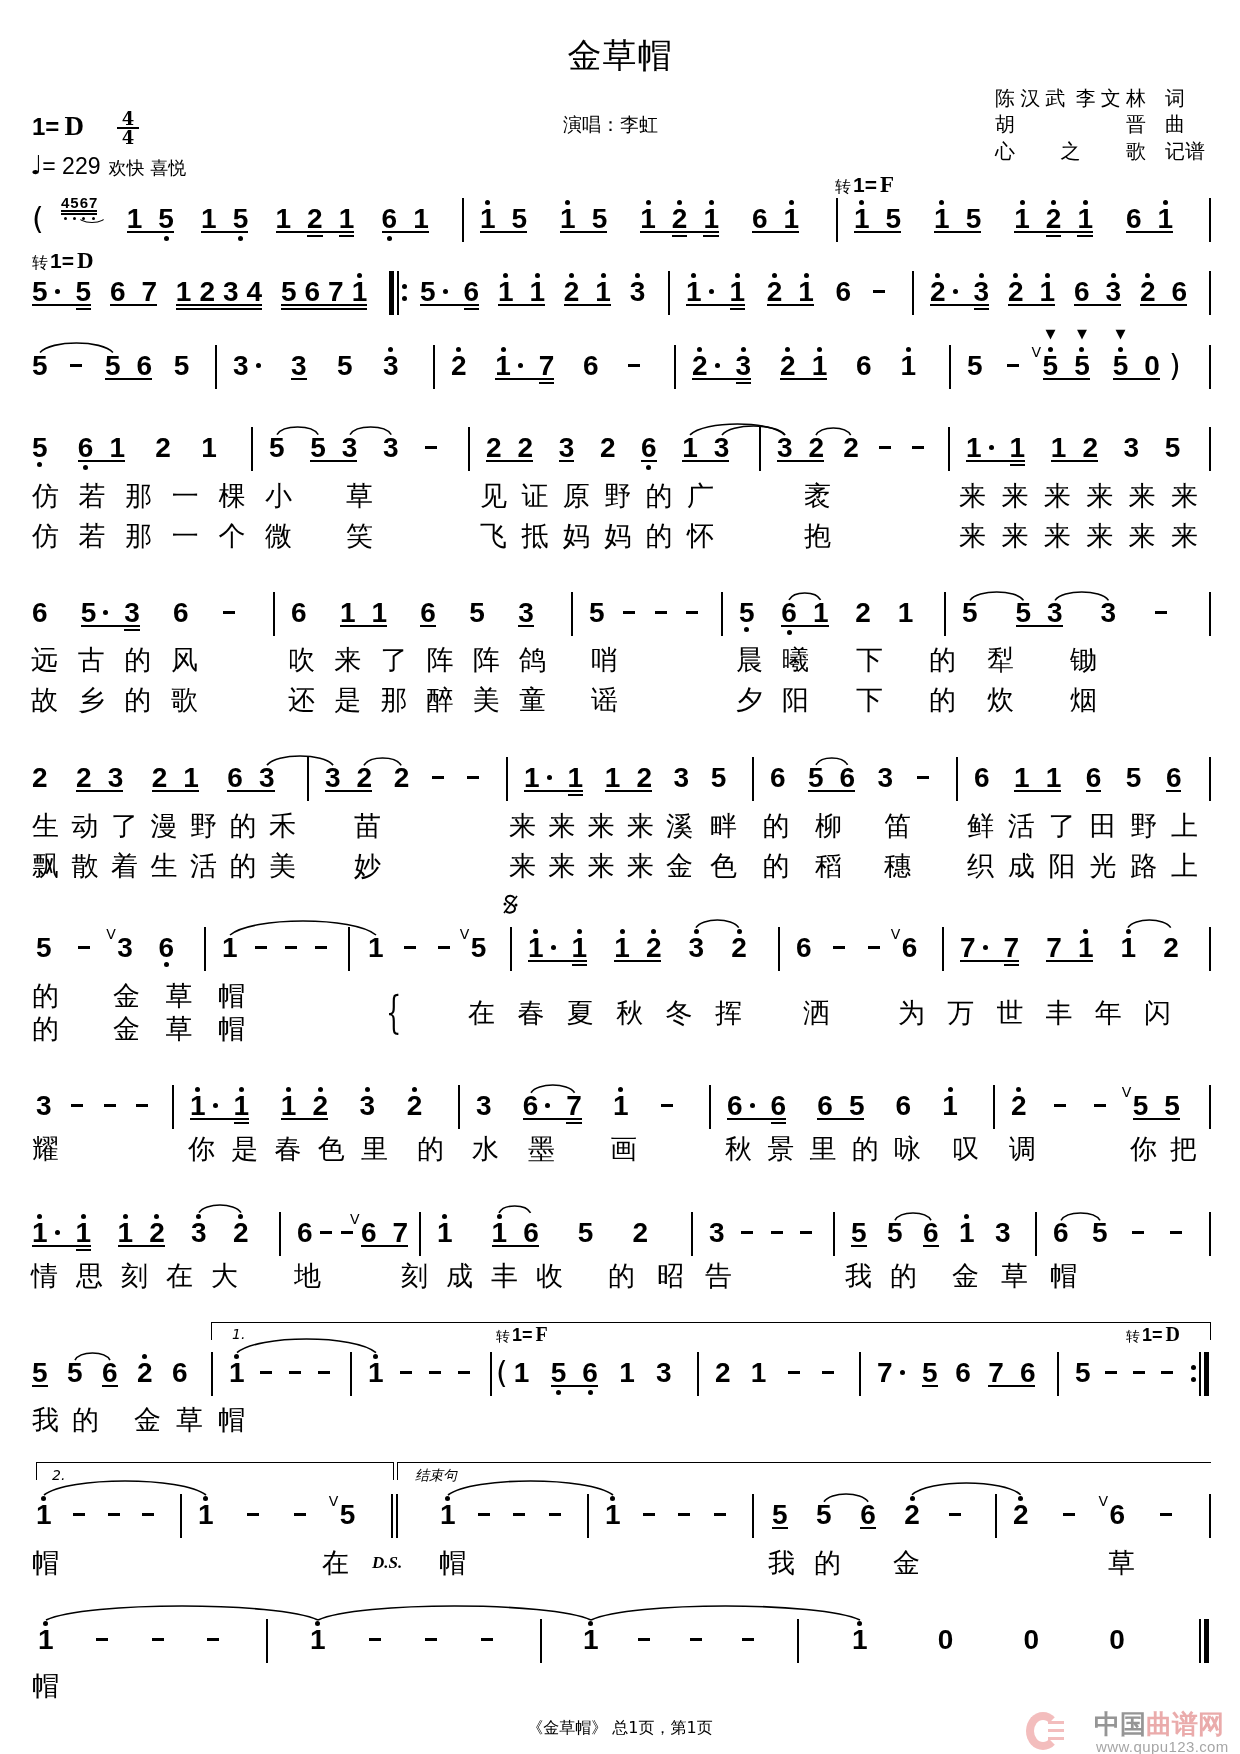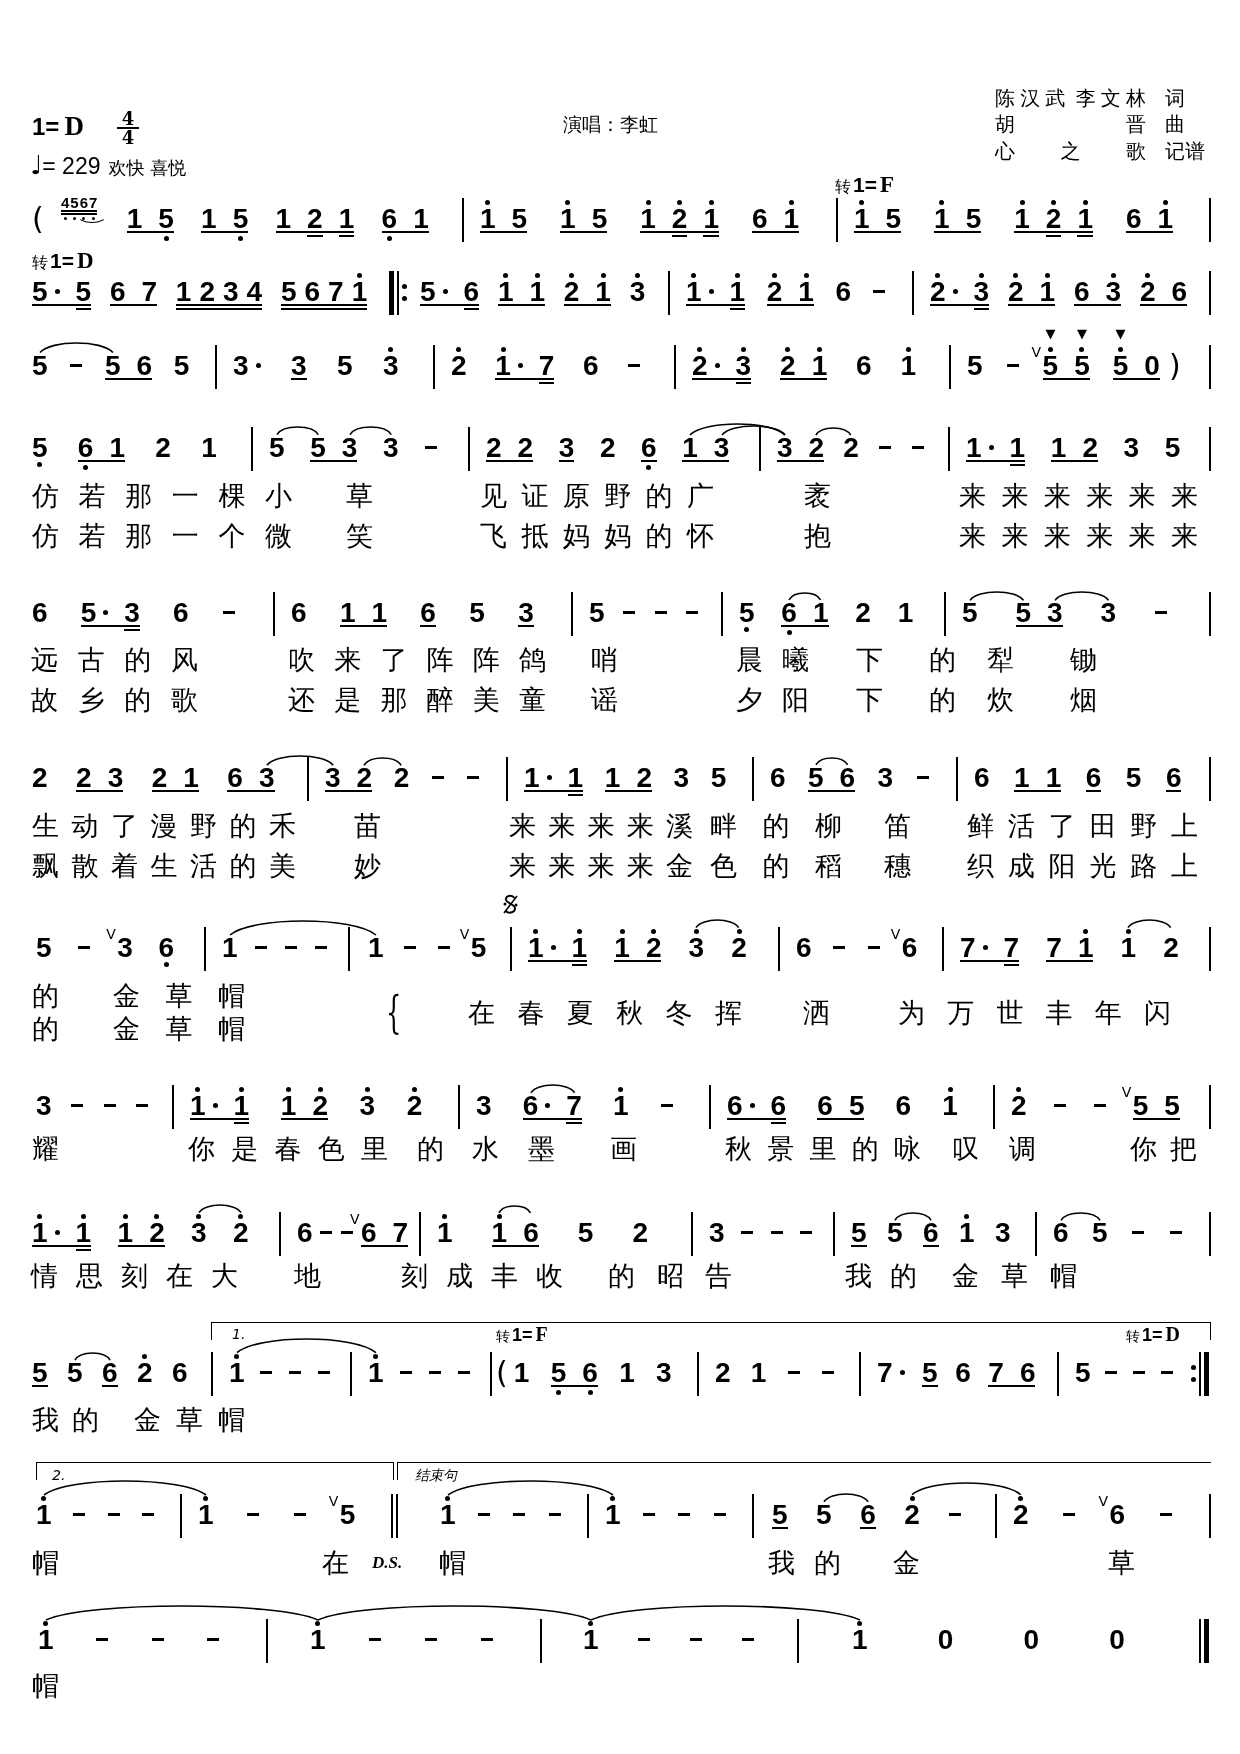--- a/index.html
+++ b/index.html
@@ -76,20 +76,21 @@
 .wm-line{position:absolute;left:24px;width:16px;height:3px;background:#f2b6b6}
 .wm-name{position:absolute;left:70px;top:3px;font-family:"DejaVu Serif",serif;font-weight:bold;font-size:26px;line-height:30px;white-space:nowrap}
 .wm-name .g{color:#8a8a8a}.wm-name .p{color:#e8a3a3}
 .wm-url{position:absolute;left:72px;top:33px;font-family:"Liberation Sans",sans-serif;font-size:15px;line-height:15px;color:#9c9c9c;letter-spacing:.4px;white-space:nowrap}
 </style>
 </head>
 <body>
 
 <div id="page">
 
+  <div class="title">金草帽</div>
 
   <div class="key">
     <span class="k1">1=</span><span class="kn">D</span>
   </div>
   <div class="timesig">
     <span>4</span>
     <span class="tl"></span>
     <span>4</span>
   </div>
   <div class="tempo">
@@ -2761,21 +2762,30 @@
         </span>
       </div>
     <div class="bx" style="left:1199px">
         <span class="tn"></span>
         <span class="tk"></span>
       </div>
 
     <span class="lyr" style="left:32px;top:32px">帽</span>
   </div>
 
-
+  <div class="footer">《金草帽》 总1页，第1页</div>
+
+  <div class="wm">
+    <span class="wm-c"></span>
+    <span class="wm-line" style="top:15px"></span>
+    <span class="wm-line" style="top:23px"></span>
+    <span class="wm-line" style="top:31px"></span>
+    <span class="wm-name"><span class="g">中国</span><span class="p">曲谱网</span></span>
+    <span class="wm-url">www.qupu123.com</span>
+  </div>
 <svg class="slur" width="76.921875" height="13.5576171875" style="left: 37.7891px; top: 341.442px;">
       <path d="M2 11.5576171875 C 12.93828125 -1.1858723958333335, 63.98359375 -1.1858723958333335, 74.921875 11.5576171875" fill="none" stroke="#000" stroke-width="1.6"></path>
     </svg>
     <svg class="slur" width="45.25" height="11.578125" style="left: 274.789px; top: 425.422px;">
       <path d="M2 9.578125 C 8.1875 -0.5260416666666665, 37.0625 -0.5260416666666665, 43.25 9.578125" fill="none" stroke="#000" stroke-width="1.6"></path>
     </svg>
     <svg class="slur" width="45.25" height="11.578125" style="left: 347.617px; top: 425.422px;">
       <path d="M2 9.578125 C 8.1875 -0.5260416666666665, 37.0625 -0.5260416666666665, 43.25 9.578125" fill="none" stroke="#000" stroke-width="1.6"></path>
     </svg>
     <svg class="slur" width="67.15625" height="12.947265625" style="left: 719.633px; top: 424.053px;">

